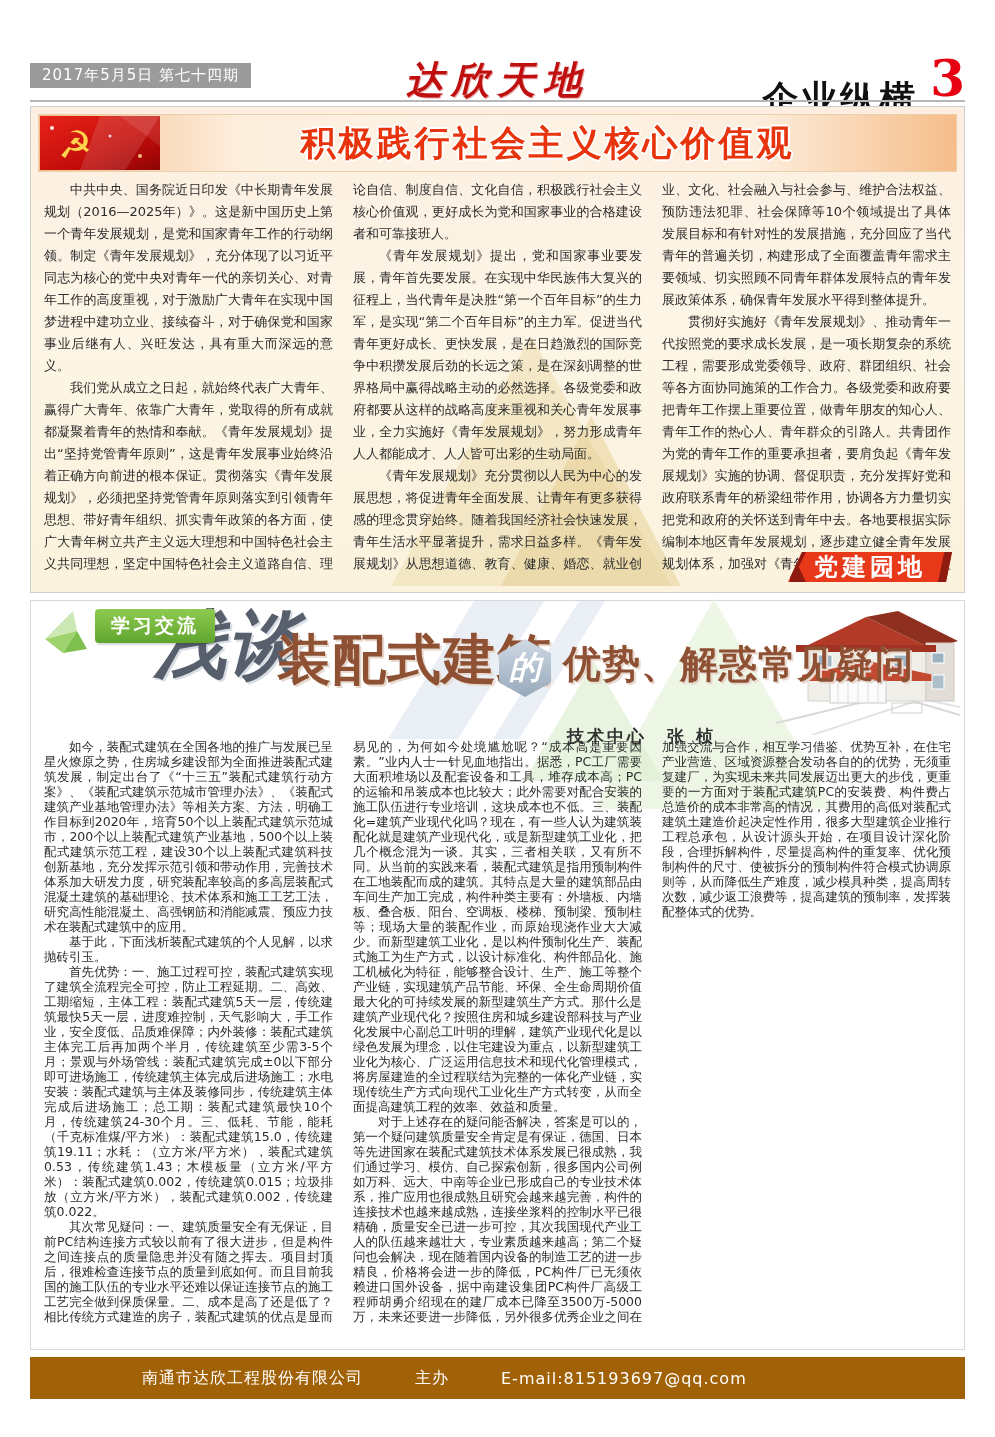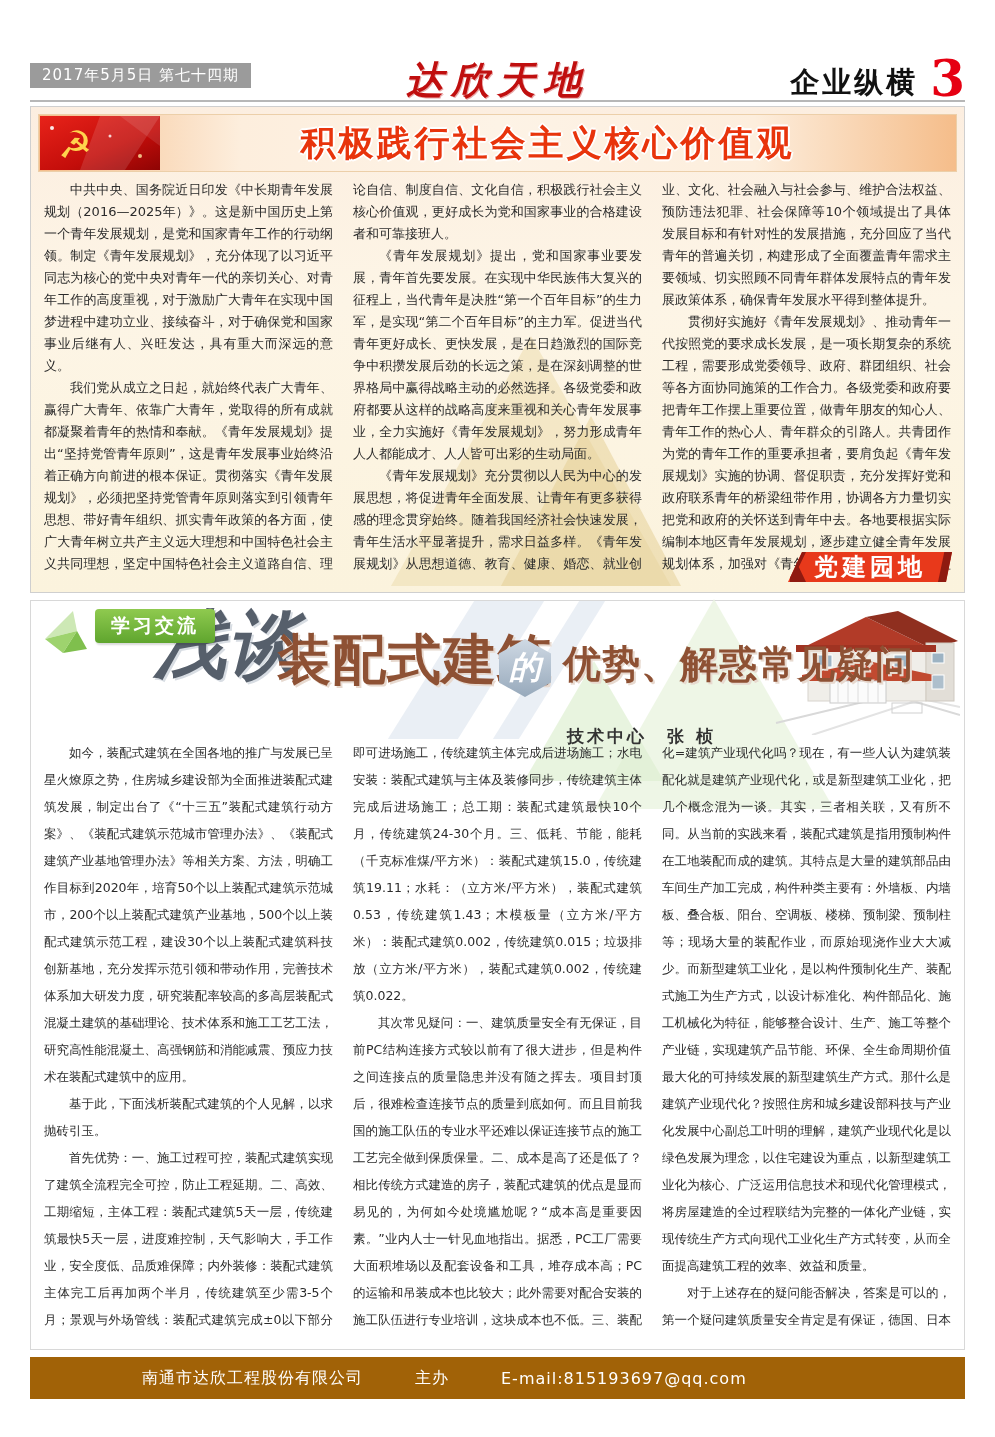--- a/index.html
+++ b/index.html
@@ -9,21 +9,21 @@
 
   
   .header { position:absolute; left:30px; top:55px; width:935px; height:45px;padding-left:10px; }
   .date-box { position:absolute; left:0; top:8px; background:#9b9b9b; color:#fff;
               font-size:15px; padding:3px 12px; letter-spacing:1px; }
   .masthead { position:absolute; left:0; right:0; top:0; text-align:center;
               font-family:"DejaVu Serif","Liberation Serif",serif; font-style:italic;
               font-weight:bold; font-size:38px; color:#c00f0f; letter-spacing:8px;
               text-shadow:1px 1px 0 #e8a9a9; }
   .section-page { position:absolute; right:0; top:0; display:flex; align-items:flex-start; gap:12px; }
-  .section-label { font-size:29px; font-weight:bold; color:#111; letter-spacing:3px; margin-top:8px;
+  .section-label { font-size:36px; font-weight:bold; color:#111; letter-spacing:3px; margin-top:20px;
                    font-family:Liberation Mono, monospace; }
   .page-number { font-size:50px; font-weight:bold; color:#e60012; line-height:48px;
                  font-family:"DejaVu Serif","Liberation Serif",serif; }
   .header-rule { position:absolute; left:30px; top:100px; width:935px; height:0;
                  border-top:2px solid #b7b7b7; }
 
   
   .top-box { position:absolute; left:30px; top:106px; width:935px; height:487px;
              border:1px solid #cfcfcf;
              background:linear-gradient(180deg,#fceee0 0%,#fdf5e6 40%,#fbf3dd 100%); }
@@ -80,21 +80,21 @@
            justify-content:center; clip-path:polygon(50% 0,100% 25%,100% 75%,50% 100%,0 75%,0 25%);
            color:#fff; font-size:32px; font-weight:bold; font-style:italic;
            font-family:"DejaVu Serif","Liberation Serif",serif; }
   .t-suffix { position:absolute; left:532px; top:44px; z-index:2; font-size:38px; line-height:1;
               font-weight:bold; color:#8e5134; letter-spacing:1px; text-shadow:2px 2px 0 #e7d9cf; }
   .t-byline { position:absolute; left:536px; top:96px; z-index:2; font-size:17px; font-weight:bold;
               color:#333; letter-spacing:3px;margin-top:28px; }
   .house { position:absolute; right:4px; top:2px; z-index:1; }
   .study-text { position:absolute; left:13px; right:13px; top:138px; height:598px; z-index:2;
                 column-count:3; column-gap:20px; column-fill:auto; overflow:hidden;
-                font-size:12.5px; line-height:27px; text-align:justify; }
+                font-size:12.5px; line-height:15px; text-align:justify; }
 
   
   .footer-bar { position:absolute; left:30px; top:1357px; width:935px; height:42px;
                 background:#a16207; color:#fff; font-size:16px; display:flex;
                 align-items:center; padding-left:112px; gap:52px; letter-spacing:1px; }
 </style>
 </head>
 <body>
 
 <div class="header">

